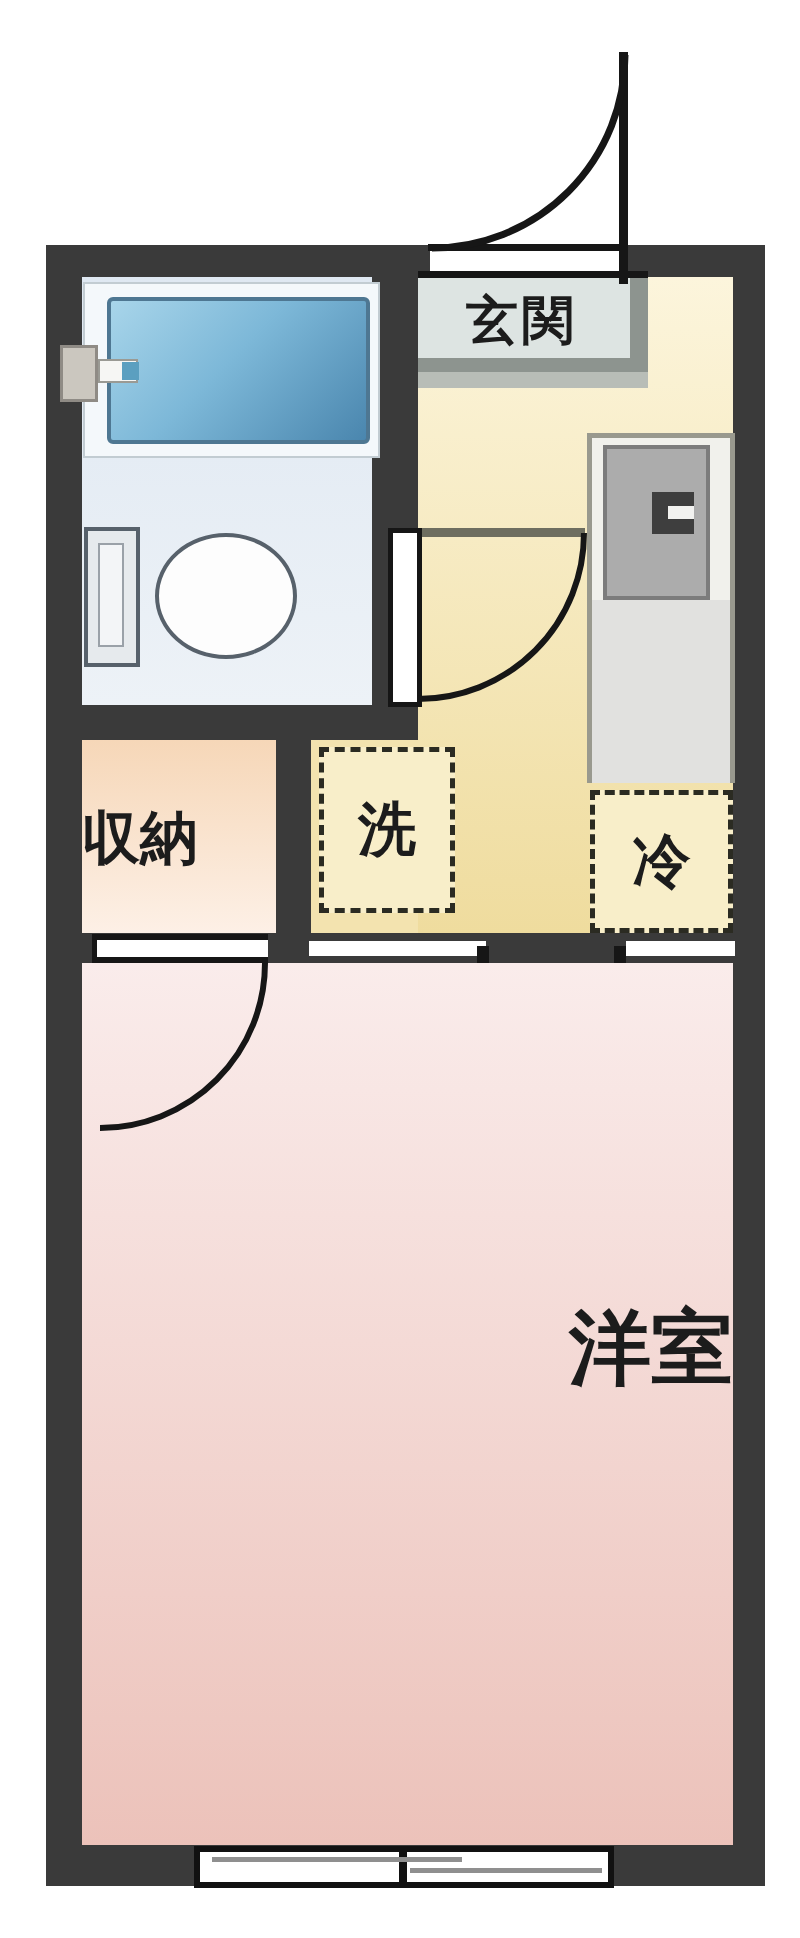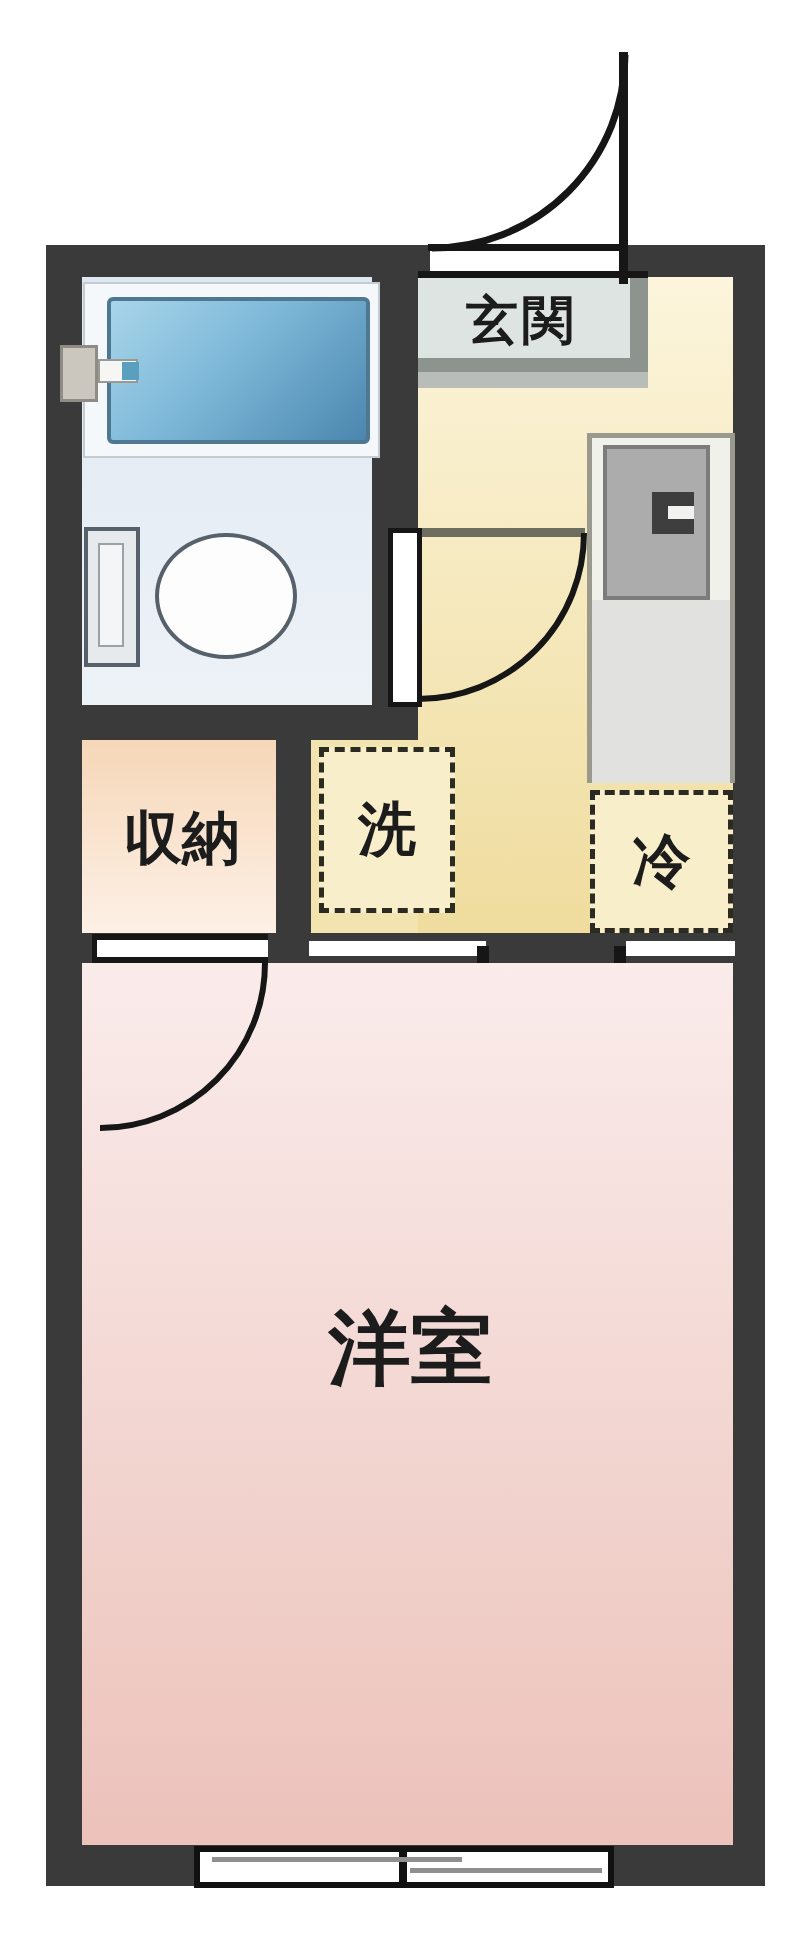--- a/index.html
+++ b/index.html
@@ -71,22 +71,22 @@
   [data-name="kitchen-door-handle"]{left:45px;top:43px;width:42px;height:42px;background:#3e3e3e;}
   [data-name="kitchen-door-handle-slot"]{left:16px;top:14px;width:26px;height:13px;background:#f2f2f0;}
 
   
   .dashed-box{border:5px dashed var(--dash-border);background:var(--dash-fill);
       display:flex;align-items:center;justify-content:center;font-size:58px;}
   [data-name="washer-space"]{left:319px;top:747px;width:136px;height:166px;}
   [data-name="fridge-space"]{left:590px;top:790px;width:143px;height:143px;}
 
   
-  [data-name="closet-label"]{left:82px;top:800px;width:200px;text-align:center;font-size:58px;}
-  [data-name="room-label"]{left:82px;top:1300px;width:651px;text-align:center;font-size:82px;line-height:96px;padding-left:6px;}
+  [data-name="closet-label"]{left:82px;top:800px;width:200px;text-align:left;font-size:58px;}
+  [data-name="room-label"]{left:82px;top:1300px;width:651px;text-align:right;font-size:82px;line-height:96px;padding-left:6px;}
 
   
   [data-name="window"]{left:194px;top:1846px;width:420px;height:42px;background:#fff;border:6px solid #111;}
   [data-name="window-divider"]{left:399px;top:1846px;width:8px;height:42px;background:#111;}
   [data-name="window-glass-line-left"]{left:212px;top:1857px;width:250px;height:5px;background:var(--glass-line);}
   [data-name="window-glass-line-right"]{left:410px;top:1868px;width:192px;height:5px;background:var(--glass-line);}
 
   [data-name="door-swing-arcs"]{left:0;top:0;width:800px;height:1938px;pointer-events:none;}
 </style>
 </head>

